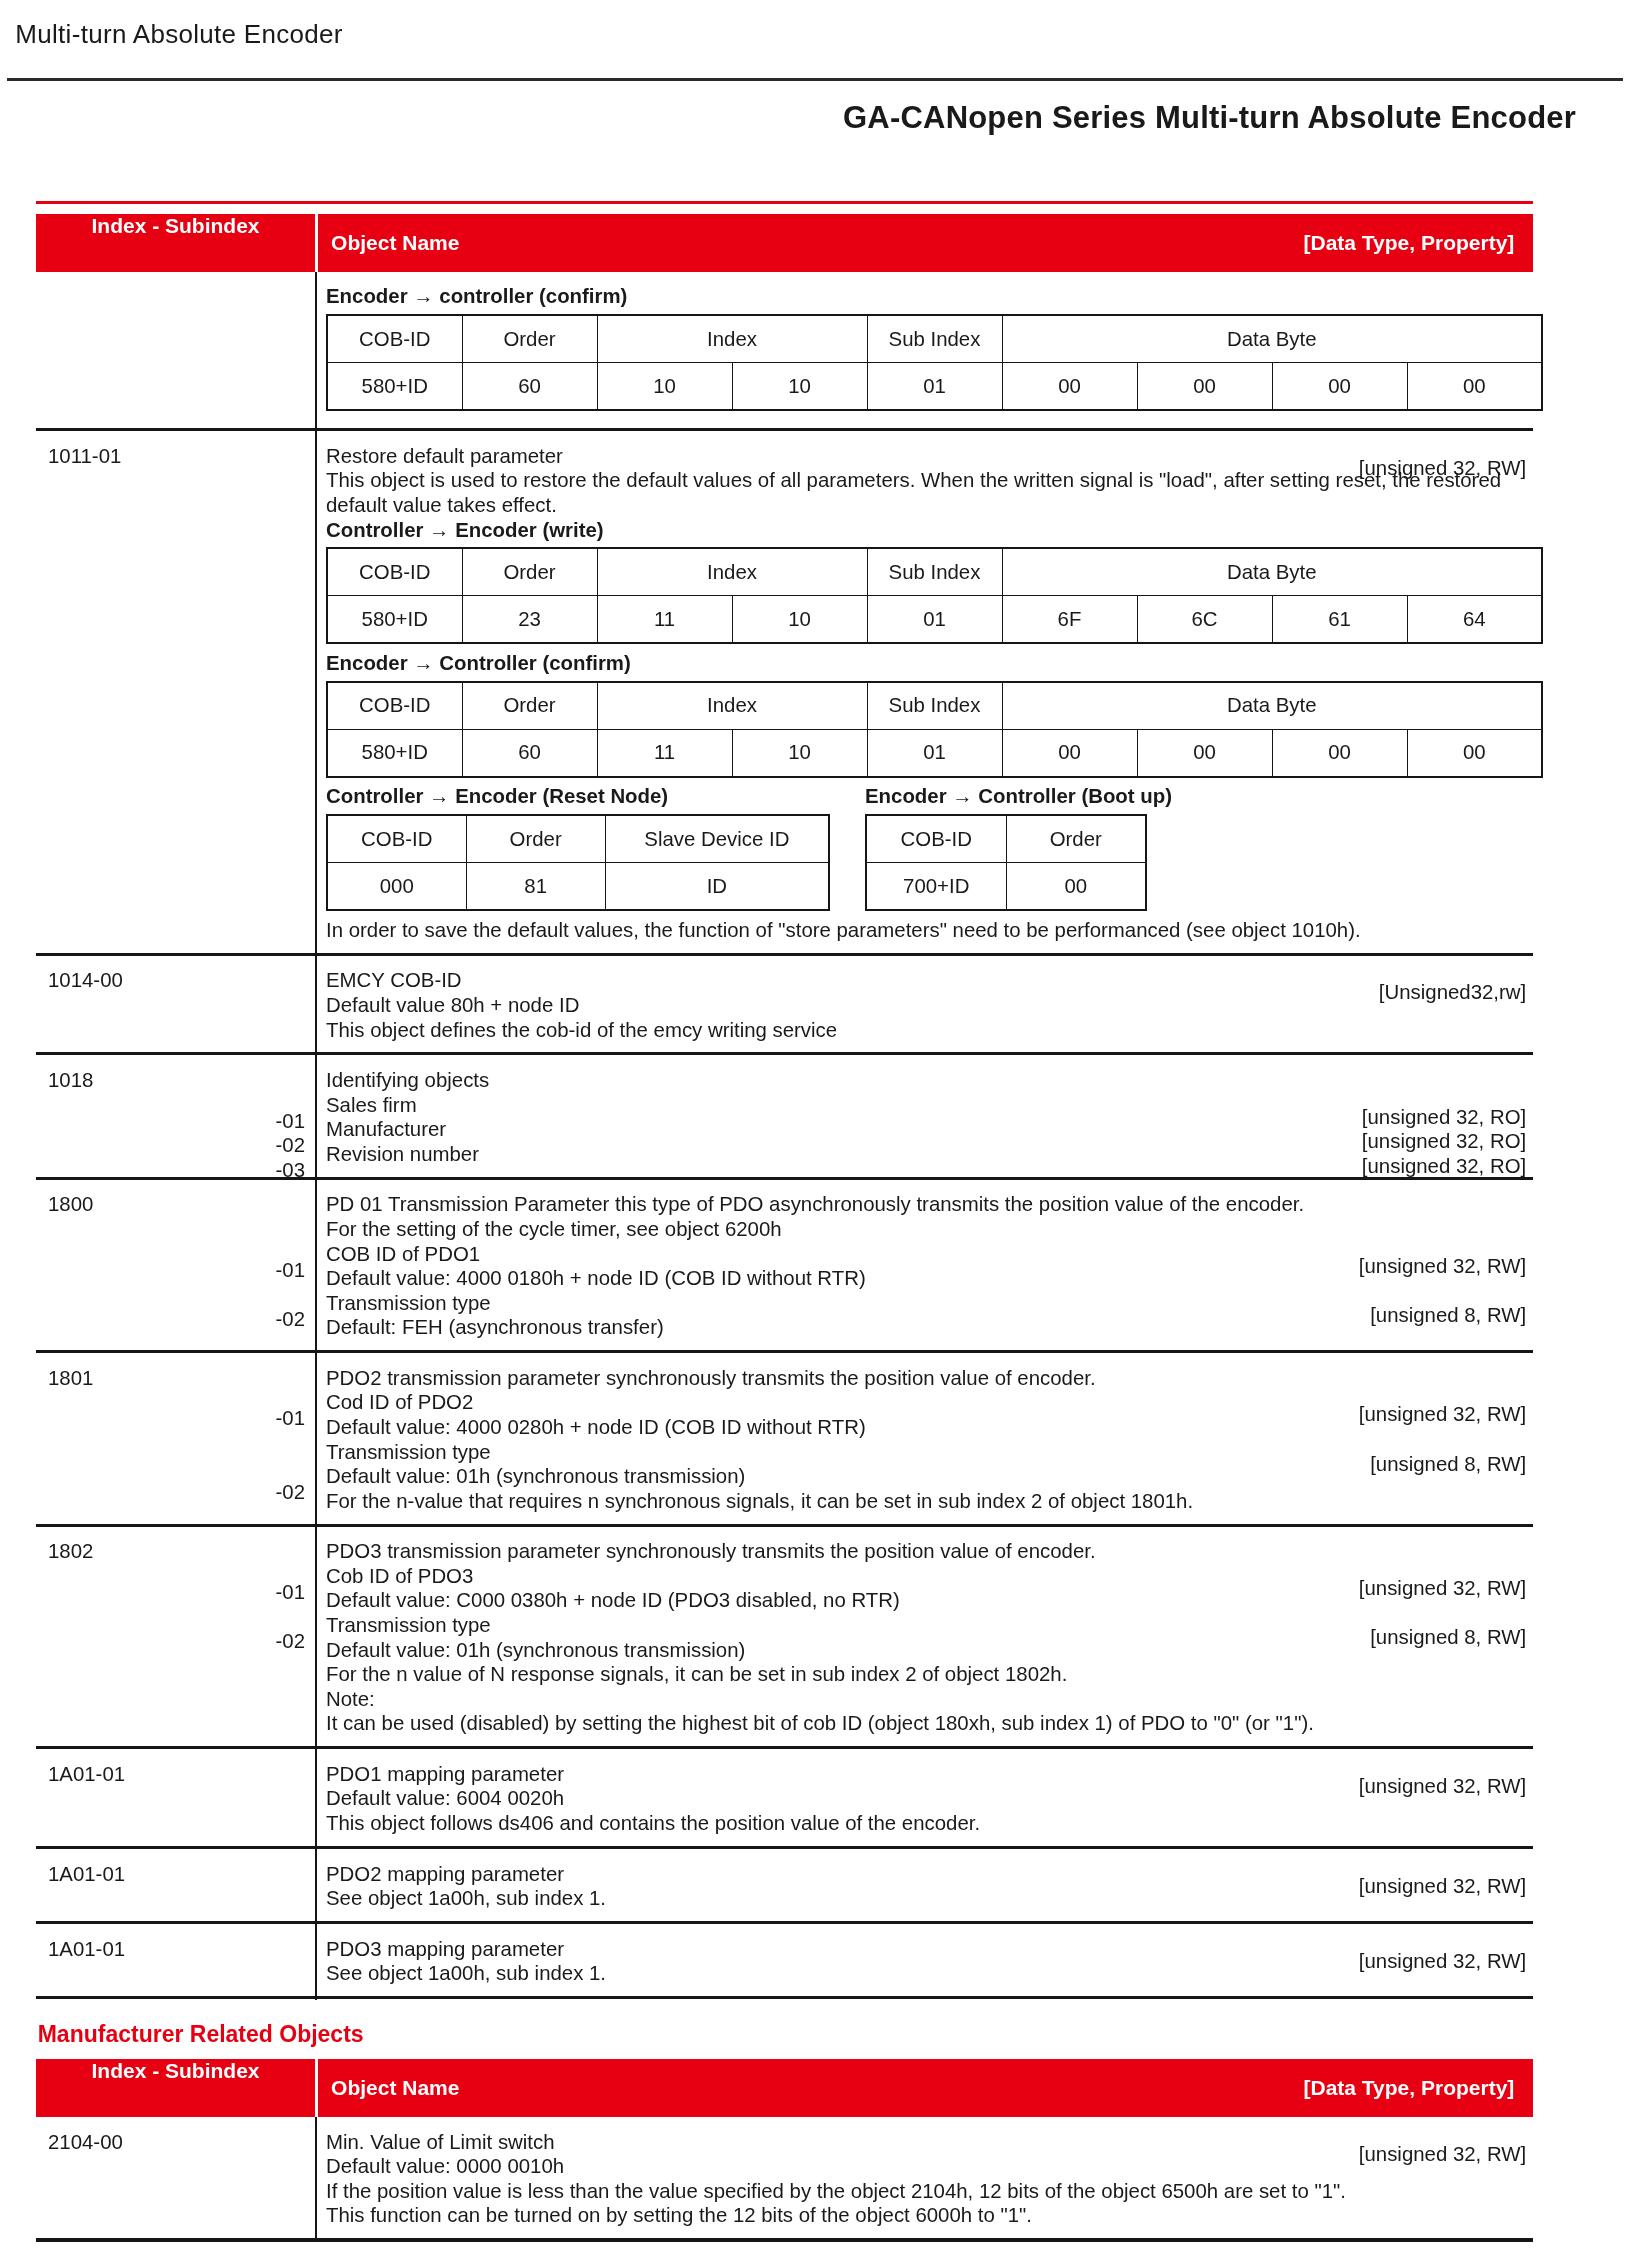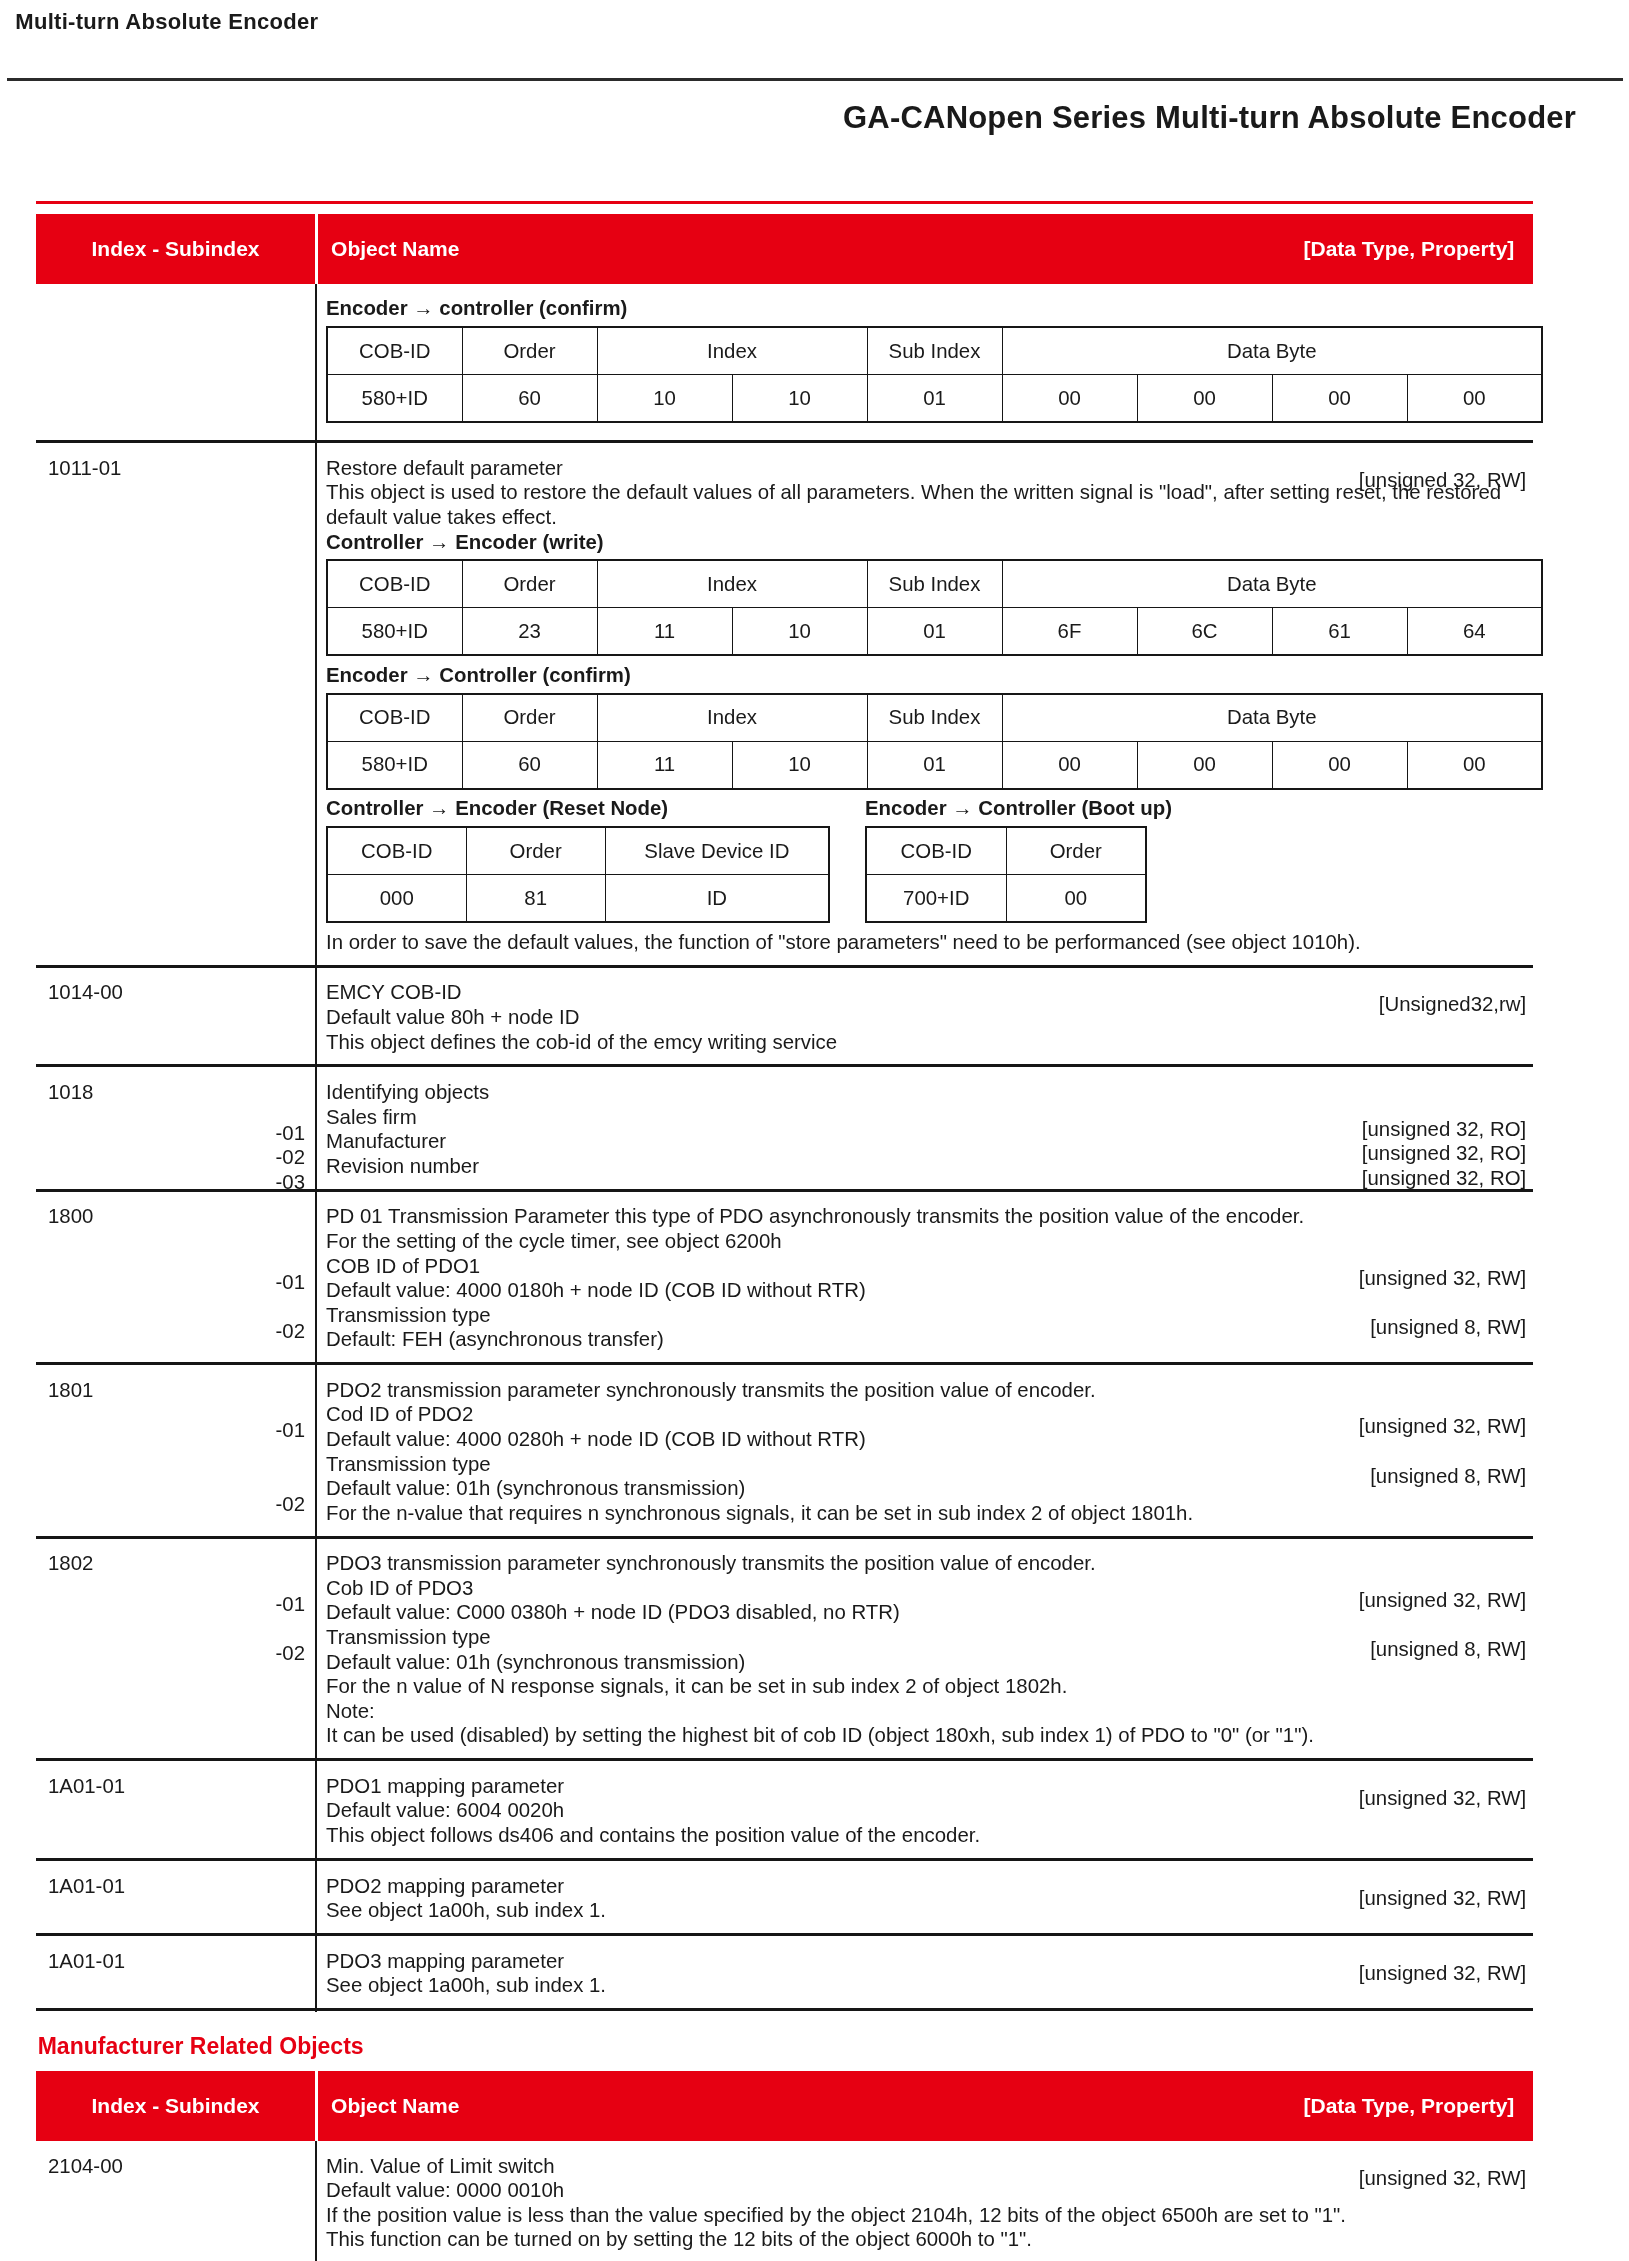--- a/index.html
+++ b/index.html
@@ -1,23 +1,23 @@
 <!DOCTYPE html>
 <html style="font-size:13.6px"><head>
 <meta charset="utf-8">
 <style>
   html,body{margin:0;padding:0;background:#fff;}
   #page{position:relative;width:1630px;height:2261px;background:#fff;overflow:hidden;
         font-family:"Liberation Sans",sans-serif;color:#1a1a1a;}
-  .h1{position:absolute;left:15.3px;top:9px;font-size:22px;font-weight:bold;letter-spacing:0.3px;}
+  .h1{position:absolute;left:15.3px;top:19px;font-size:26px;font-weight:normal;letter-spacing:0.3px;}
   .hrule{position:absolute;left:6.8px;right:6.8px;top:78px;height:2.5px;background:#2b2b2b;}
   .doc-title{position:absolute;right:54px;top:100px;font-size:31px;font-weight:bold;letter-spacing:0.2px;}
   .content{position:absolute;left:36px;top:201px;width:1497px;}
   .redrule{height:2.5px;margin-bottom:10.2px;}
-  .bar{display:flex;height:70px;color:#fff;font-weight:bold;font-size:21px;align-items:center;}
+  .bar{display:flex;height:58px;color:#fff;font-weight:bold;font-size:21px;}
   .bar-c1{width:279px;text-align:center;}
   .bar-div{width:2.5px;align-self:stretch;background:#fff;}
   .bar-c2{flex:1;display:flex;justify-content:space-between;align-items:center;padding:0 18.7px 0 13.6px;}
   .rows .row{position:relative;border-bottom:3.4px solid #161616;padding:12.7px 5.1px 10.2px 290px;
              font-size:20.4px;line-height:24.6px;}
   #rows2.rows .row{border-bottom-width:4.2px;}
   .row .vl{position:absolute;left:279px;top:0;bottom:-4.2px;width:1.7px;background:#161616;}
   .idx{position:absolute;left:12px;top:12.7px;}
   .ln{position:relative;min-height:24.6px;}
   .para{min-height:24.6px;}

